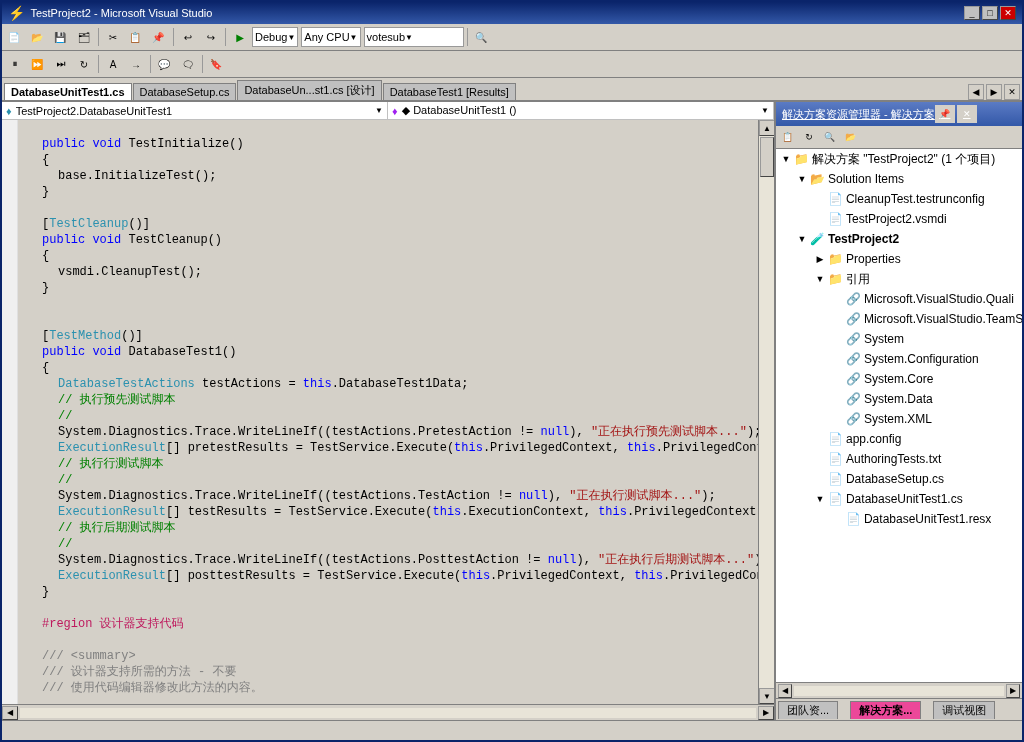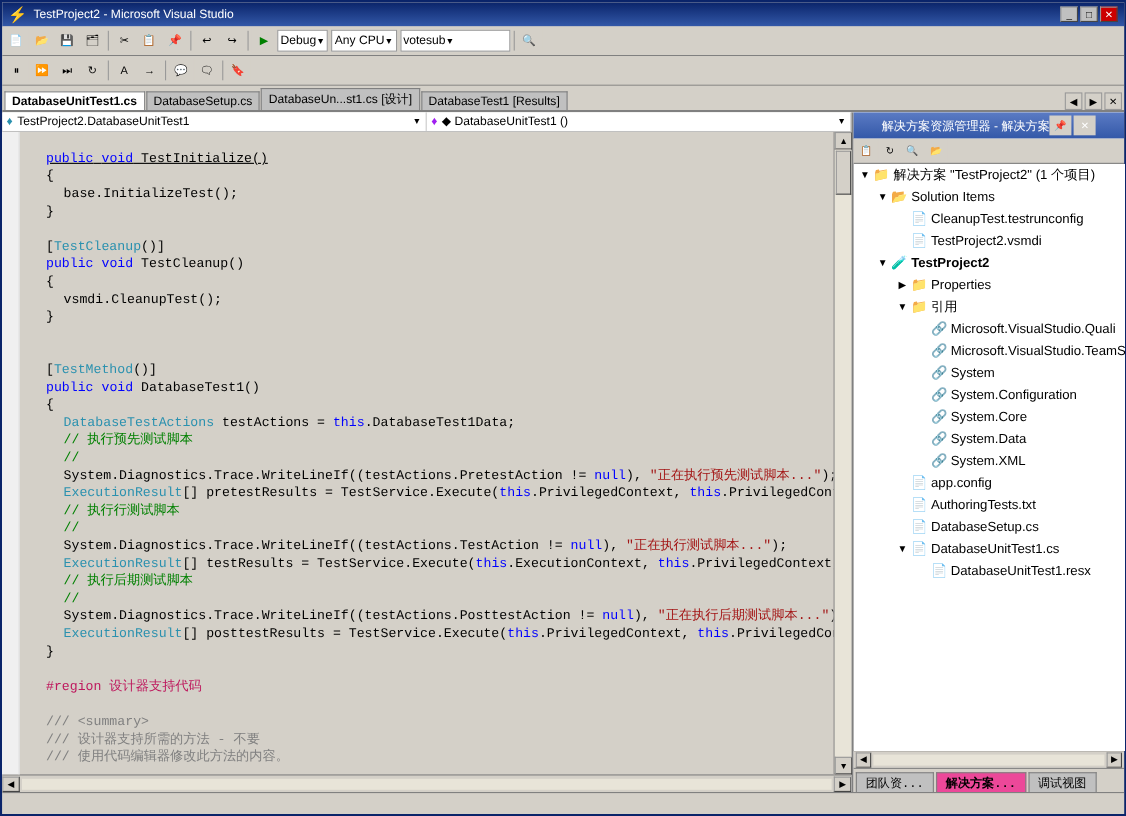--- a/index.html
+++ b/index.html
@@ -144,21 +144,22 @@
       display: flex;
       flex-direction: column;
     }
     #se-title {
       background: linear-gradient(to bottom, #5b7bc4, #3358a8);
       color: white;
       padding: 3px 6px;
       font-size: 11px;
       display: flex;
       align-items: center;
-      justify-content: center;
+      justify-content: flex-start;
+      text-decoration: underline;
     }
     #se-toolbar {
       background: #d4d0c8;
       padding: 2px;
       display: flex;
       gap: 1px;
       border-bottom: 1px solid #808080;
     }
     #se-content {
       flex: 1;
@@ -190,25 +191,24 @@
       padding: 0 4px;
       font-size: 11px;
       gap: 4px;
     }
     
     
     #bottom-tabs {
       background: #d4d0c8;
       border-top: 1px solid #808080;
       display: flex;
-      align-items: flex-end;
+      align-items: flex-start;
       padding: 2px 2px 0;
-      gap: 2px;
+      gap: 12px;
       height: 22px;
-      font-family: Liberation Mono, monospace;
     }
     .bottom-tab {
       background: #c0c0c0;
       border: 1px solid #808080;
       border-bottom: none;
       padding: 1px 8px;
       cursor: pointer;
       font-size: 11px;
     }
     .bottom-tab.active { background: #ec4899; font-weight: bold; }
@@ -414,21 +414,21 @@
             <div style="height:16px;"></div>
             <div style="height:16px;"></div>
           <div style="height:16px;"></div>
             <div style="height:16px;"></div>
             <div style="height:16px;"></div>
           <div style="height:16px;"></div>
             <div style="height:16px;"></div>
             <div style="height:16px;"></div>
         </div>
         <div id="code-text" style="overflow:hidden;">
-<span style="padding-left:16px;text-decoration:underline;"><span class="code-keyword">public</span> <span class="code-keyword">void</span> TestInitialize()</span>
+<span style="padding-left:16px;"><span class="code-keyword">public</span> <span class="code-keyword">void</span> TestInitialize()</span>
 <span style="padding-left:16px;">{</span>
 <span style="padding-left:32px;">base.InitializeTest();</span>
 <span style="padding-left:16px;">}</span>
 <span></span>
 <span style="padding-left:16px;">[<span class="code-attribute">TestCleanup</span>()]</span>
 <span style="padding-left:16px;"><span class="code-keyword">public</span> <span class="code-keyword">void</span> TestCleanup()</span>
 <span style="padding-left:16px;">{</span>
 <span style="padding-left:32px;">vsmdi.CleanupTest();</span>
 <span style="padding-left:16px;">}</span>
 <span></span>

